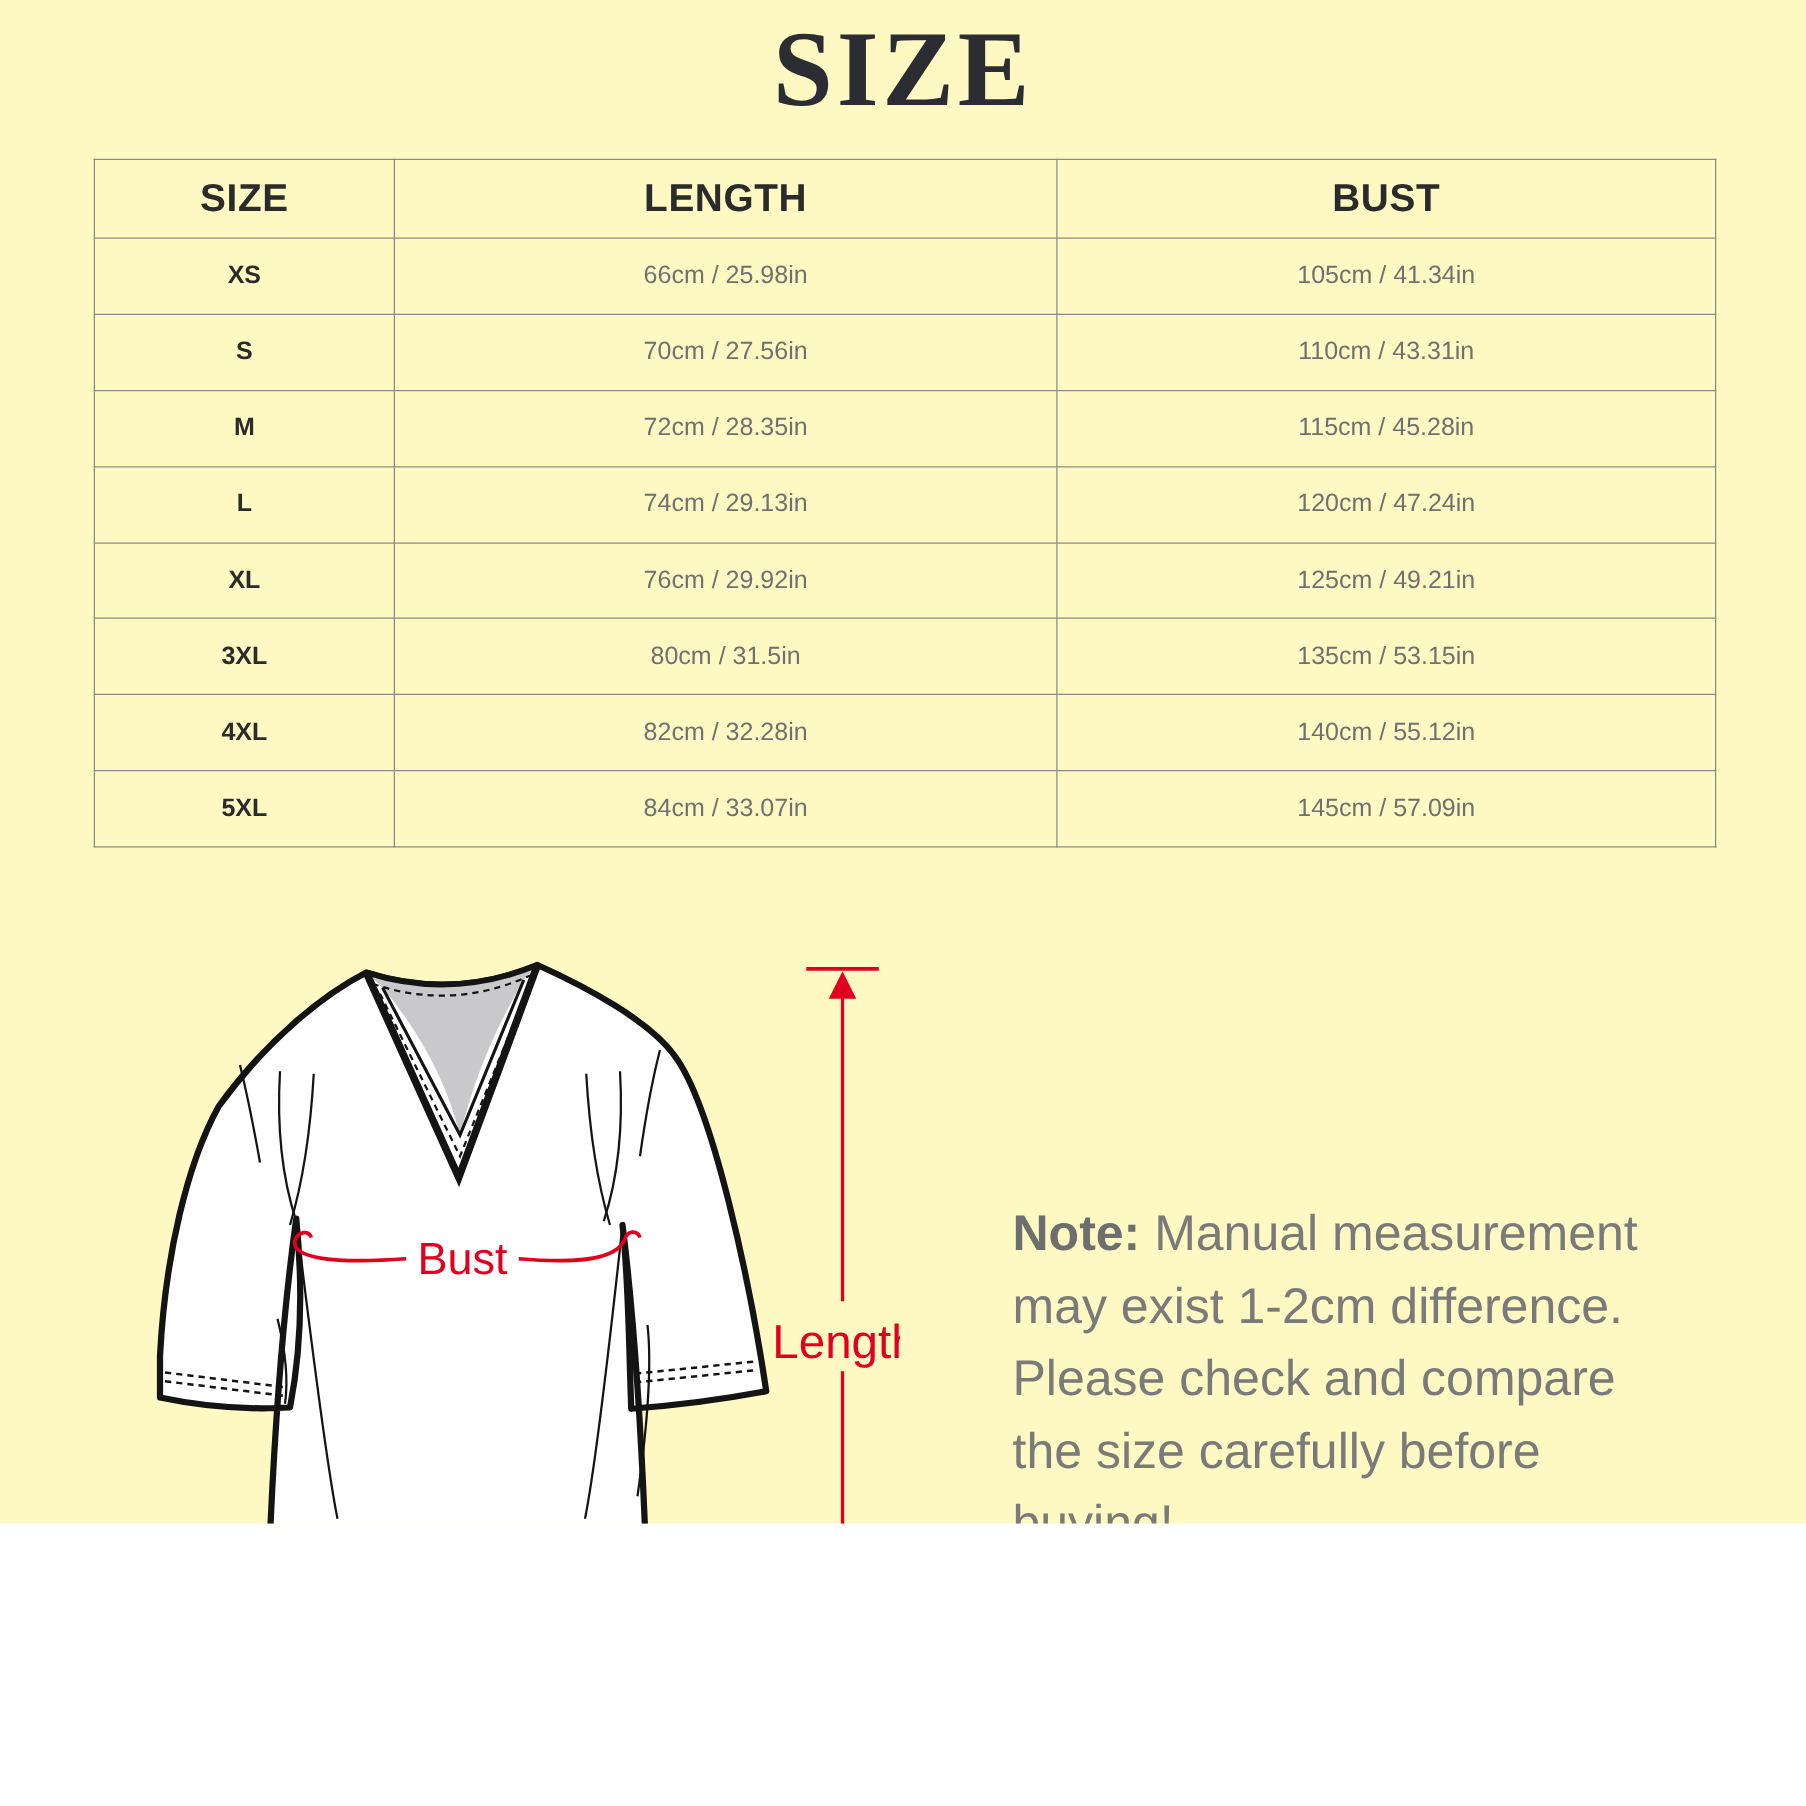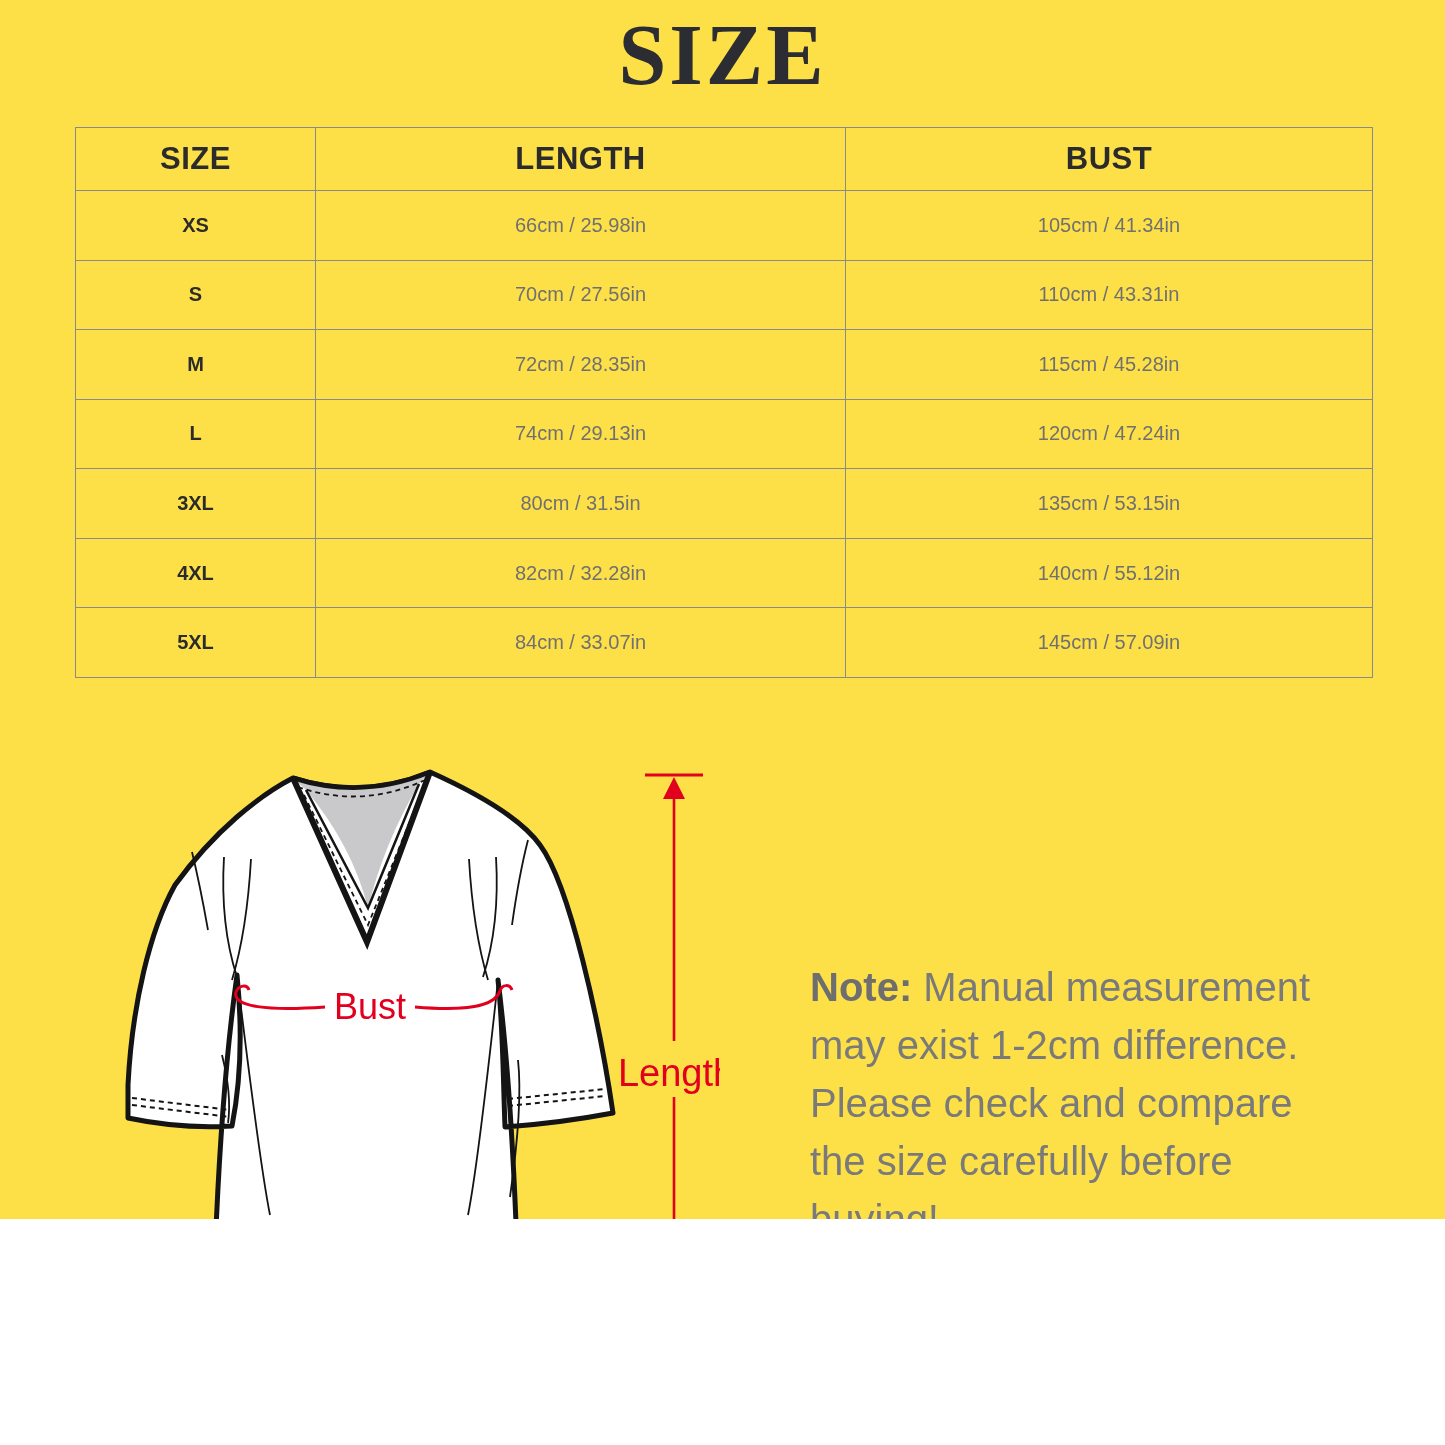--- a/index.html
+++ b/index.html
@@ -1,16 +1,16 @@
 <!DOCTYPE html>
 <html style="--accent: #e1001e;"><head>
 <meta charset="utf-8">
 <style>
   html,body{margin:0;padding:0;background:#fff;}
-  .page{position:relative;width:1445px;height:1219px;background:#fde047;overflow:hidden;
+  .page{position:relative;width:1445px;height:1219px;background:#fef9c3;overflow:hidden;
         font-family:"Liberation Sans",sans-serif;}
   .title{position:absolute;top:12px;left:0;width:100%;text-align:center;
          font-family:"Liberation Serif",serif;font-weight:bold;font-size:86px;
          line-height:1;color:#2c2d33;letter-spacing:3px;}
   table.size-chart{position:absolute;left:75px;top:127px;width:1297px;height:551px;
          border-collapse:collapse;table-layout:fixed;}
   table.size-chart th,table.size-chart td{
          border:1.5px solid #8a8a8a;text-align:center;vertical-align:middle;
          padding:0;}
   table.size-chart th{font-size:31px;font-weight:bold;color:#2b2b2b;height:62px;letter-spacing:.5px;}
@@ -62,20 +62,25 @@
           <td>72cm / 28.35in</td>
           <td>115cm / 45.28in</td>
         </tr>
 
         <tr>
           <td class="c-size">L</td>
           <td>74cm / 29.13in</td>
           <td>120cm / 47.24in</td>
         </tr>
 
+        <tr>
+          <td class="c-size">XL</td>
+          <td>76cm / 29.92in</td>
+          <td>125cm / 49.21in</td>
+        </tr>
 
 
         <tr>
           <td class="c-size">3XL</td>
           <td>80cm / 31.5in</td>
           <td>135cm / 53.15in</td>
         </tr>
 
         <tr>
           <td class="c-size">4XL</td>

